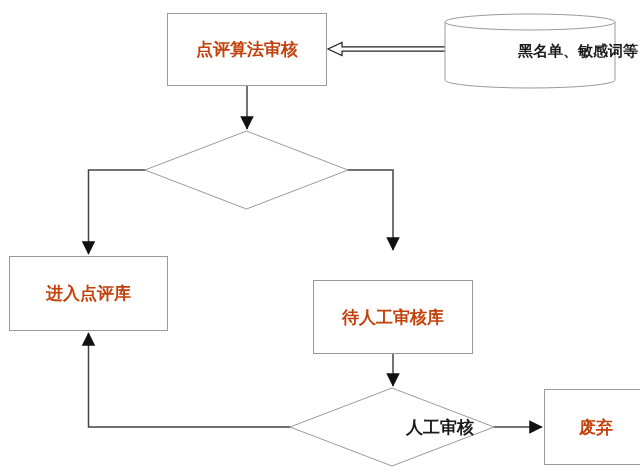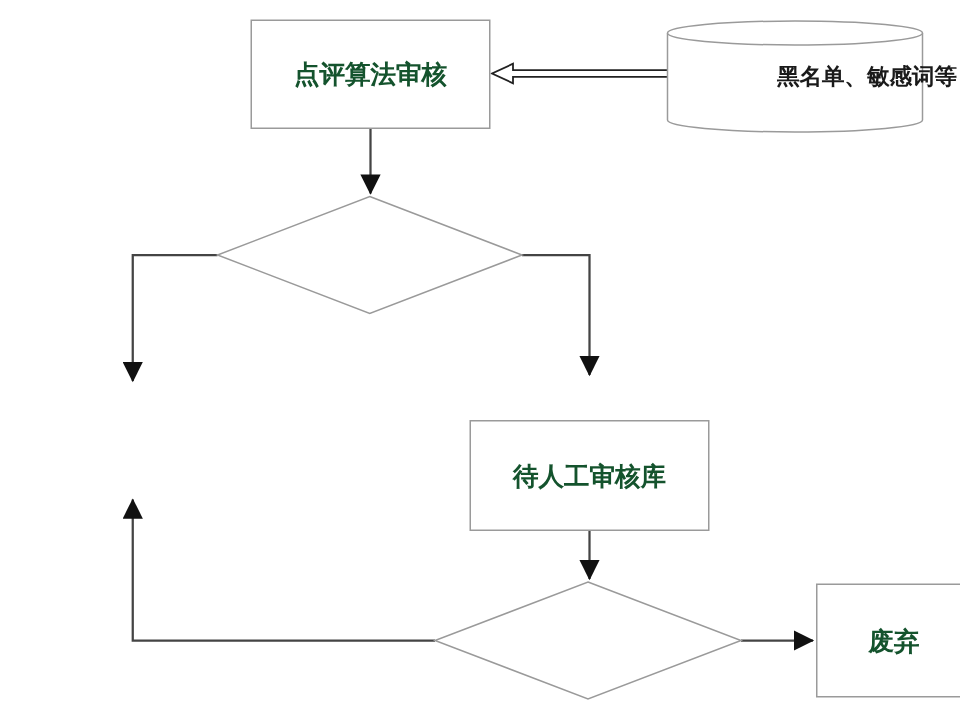--- a/index.html
+++ b/index.html
@@ -25,21 +25,21 @@
     position: absolute;
     z-index: 2;
     box-sizing: border-box;
     background: #ffffff;
     border: 1px solid #9a9a9a;
     display: flex;
     align-items: center;
     justify-content: center;
     font-size: 17px;
     font-weight: bold;
-    color: #14532d;
+    color: #c2410c;
     white-space: nowrap;
   }
   .shape-label {
     position: absolute;
     z-index: 2;
     display: flex;
     align-items: center;
     justify-content: center;
     font-size: 17px;
     font-weight: bold;
@@ -78,28 +78,34 @@
     <polygon points="392,388 494,427 392,466 290,427" fill="#ffffff" stroke="#9a9a9a" stroke-width="1"></polygon>
 
     <path d="M445,22 L445,80 A85,8 0 0 0 615,80 L615,22" fill="#ffffff" stroke="#9a9a9a" stroke-width="1"></path>
     <ellipse cx="530" cy="22" rx="85" ry="8" fill="#ffffff" stroke="#9a9a9a" stroke-width="1"></ellipse>
   </svg>
 
   <div class="node-rect" style="left:167px; top:13px; width:160px; height:73px;">
     <span>点评算法审核</span>
   </div>
 
+  <div class="node-rect" style="left:9px; top:256px; width:159px; height:75px;">
+    <span>进入点评库</span>
+  </div>
 
   <div class="node-rect" style="left:313px; top:252px; width:160px; height:74px;margin-top:28px;">
     <span>待人工审核库</span>
   </div>
 
   <div class="node-rect" style="left:544px; top:389px; width:104px; height:76px;">
     <span>废弃</span>
   </div>
 
   <div class="shape-label cyl-label" style="left:445px; top:14px; width:170px; height:74px;">
     <span>黑名单、敏感词等</span>
   </div>
 
 
+  <div class="shape-label" style="left:290px; top:388px; width:204px; height:78px;">
+    <span>人工审核</span>
+  </div>
 
 </div>
 
 </body></html>

